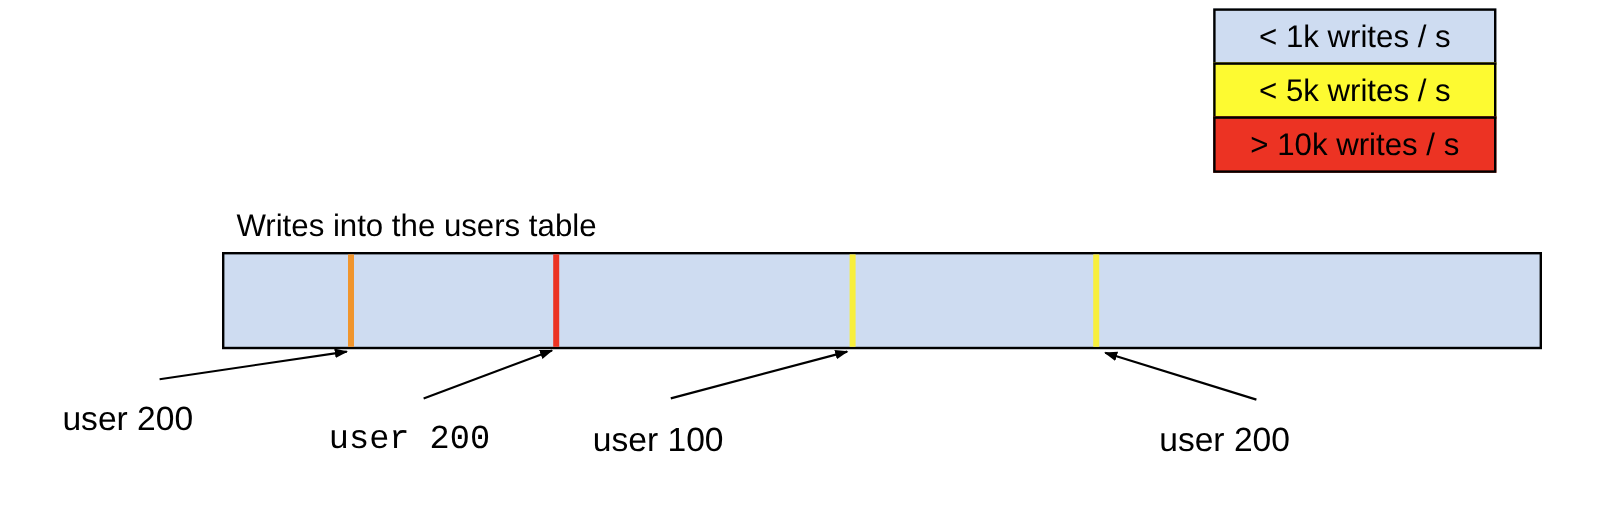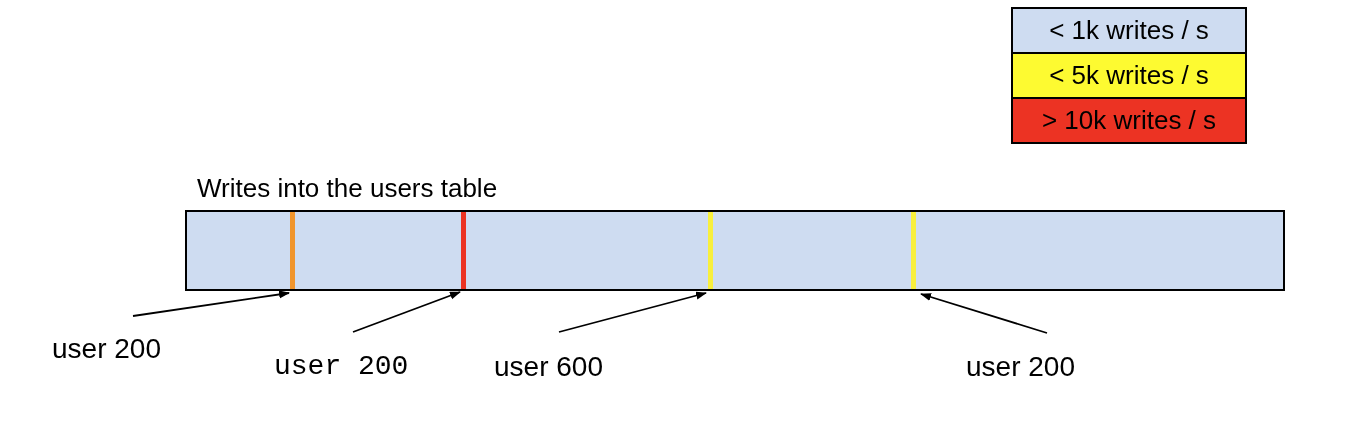--- a/index.html
+++ b/index.html
@@ -121,16 +121,16 @@
       </marker>
     </defs>
     <line x1="133" y1="316" x2="289" y2="293" stroke="#000000" stroke-width="1.8" marker-end="url(#ah)"></line>
     <line x1="353" y1="332" x2="460" y2="292" stroke="#000000" stroke-width="1.8" marker-end="url(#ah)"></line>
     <line x1="559" y1="332" x2="706" y2="293" stroke="#000000" stroke-width="1.8" marker-end="url(#ah)"></line>
     <line x1="1047" y1="333" x2="921" y2="294" stroke="#000000" stroke-width="1.8" marker-end="url(#ah)"></line>
   </svg>
 
   <div class="user-label u100">user 200</div>
   <div class="user-label u200">user 200</div>
-  <div class="user-label u300">user 600</div>
+  <div class="user-label u300">user 100</div>
   <div class="user-label u400">user 200</div>
 
 </div>
 
 </body></html>

